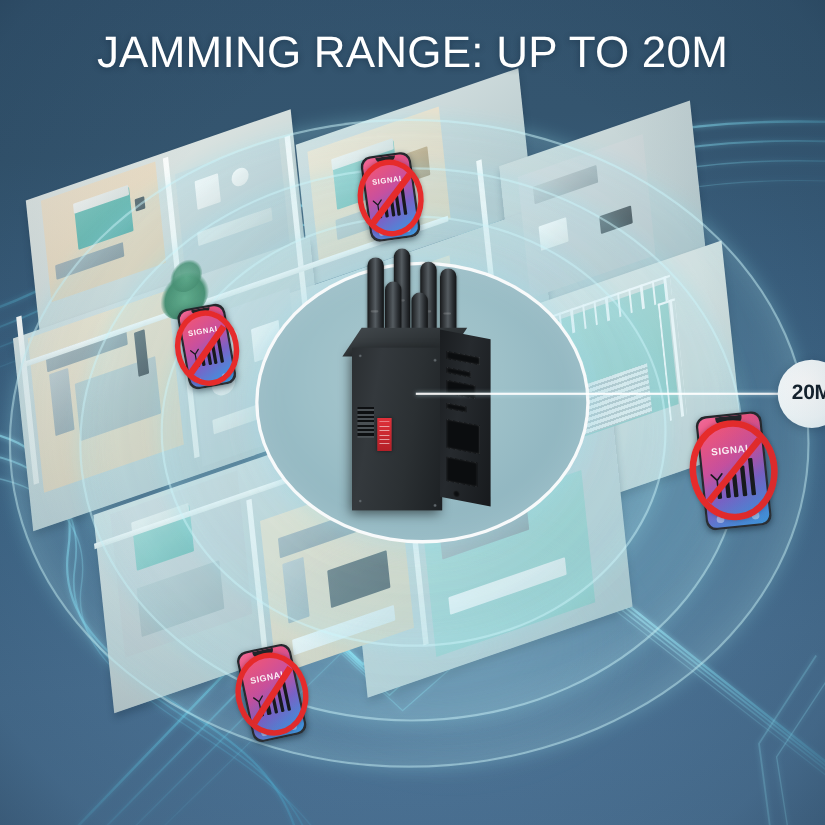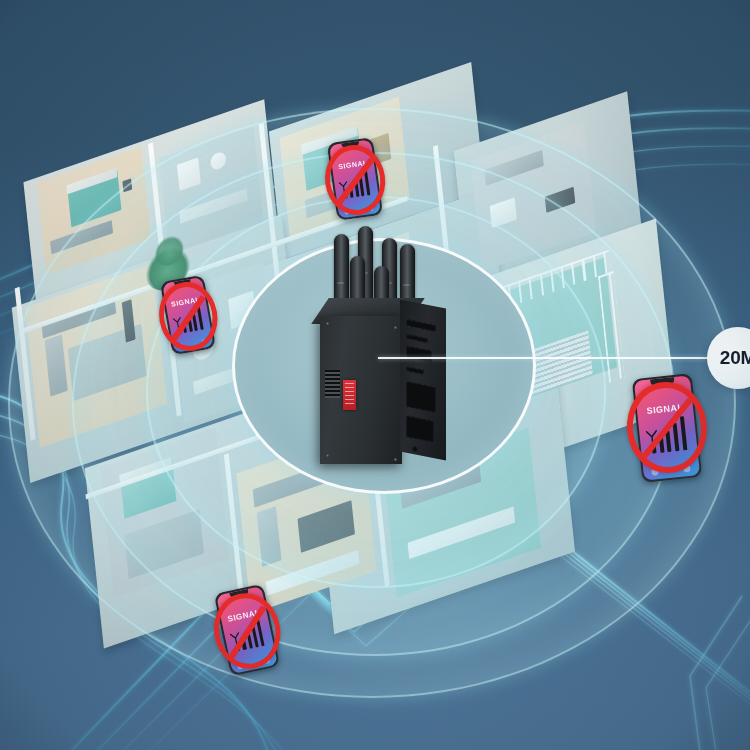--- a/index.html
+++ b/index.html
@@ -532,14 +532,15 @@
             <div class="homebtn" style="left: 14%;"></div>
             <div class="homebtn" style="left: 72%;"></div>
           </div>
         </div>
         <div class="noslash" style="border-color: rgb(230, 43, 43); border-width: 5px; --sc: #e62b2b;"></div>
       </div>
     </div>
 
   <div class="vig"></div>
 
+  <div class="title">JAMMING RANGE: UP TO 20M</div>
 
 </div>
 
 </body></html>

